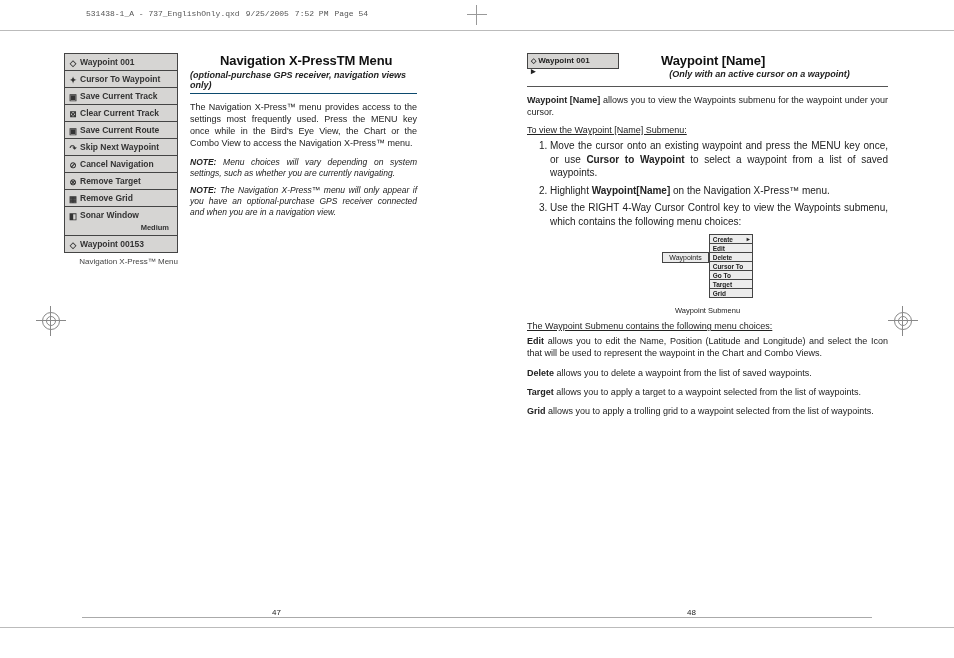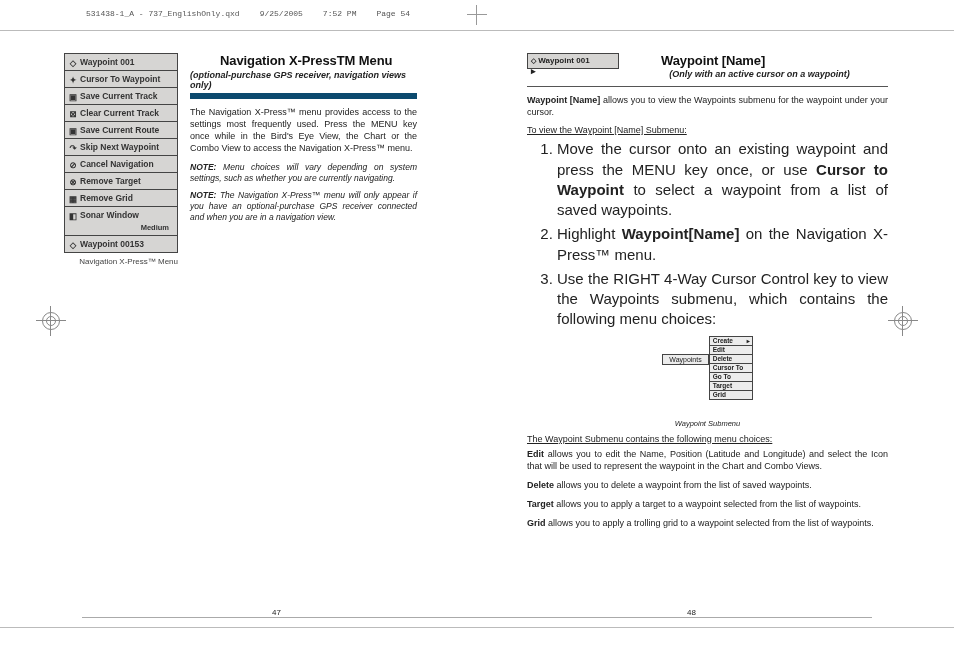--- a/index.html
+++ b/index.html
@@ -14,21 +14,21 @@
     overflow: hidden;
   }
   .header {
     position: absolute;
     top: 9px; left: 86px;
     font-size: 8px;
     font-family: "Courier New", monospace;
     color: #555;
     display: flex;
     align-items: center;
-    gap: 20px;
+    gap: 6px;
   }
   .crop-top {
     position: absolute;
     top: 5px; left: 467px;
     width: 20px; height: 20px;
   }
   .crop-top::before, .crop-top::after {
     content:""; position:absolute; background:#999;
   }
   .crop-top::before { left:9px; top:0; width:1px; height:20px; }
@@ -88,21 +88,21 @@
     font-size: 13px;
     letter-spacing: -0.1px;
     color: #111;
     margin-bottom: 2px;
     padding-left: 30px;
   }
   .subhead {
     font-style: italic;
     font-weight: bold;
     font-size: 9px;
-    border-bottom: 6px solid #0c4a6e;
+    border-bottom: 1px solid #0c4a6e;
     padding-bottom: 3px;
     margin-bottom: 7px;
   }
   .body {
     font-size: 9px;
     line-height: 1.35;
     text-align: justify;
     margin-bottom: 7px;
   }
   .note {
@@ -135,22 +135,22 @@
   .wp-head-text .subhead { margin-bottom:0; }
   .right .divider { border-bottom:1px solid #555; margin: 4px 0 7px 0; }
 
   .subtitle-u {
     font-size: 9px;
     text-decoration: underline;
     margin: 6px 0 4px 0;
   }
   ol.steps {
     list-style: decimal;
-    margin-left: 30px;
-    font-size: 15px;
+    margin-left: 23px;
+    font-size: 10px;
     line-height: 1.35;
   }
   ol.steps li { margin-bottom: 4px; text-align: justify; }
   .b { font-weight: bold; }
 
   
   .submenu-fig {
     display:flex; justify-content:center; align-items:flex-start; margin: 6px auto 2px auto;
     gap: 0;
   }
@@ -162,21 +162,21 @@
   .sm-list div {
     font-size:6.5px; font-weight:bold; padding: 0.5px 3px;
     border-bottom: 1px solid #444;
     min-width: 42px;
     position:relative;
   }
   .sm-list div:last-child { border-bottom:none; }
   .sm-list .arw::after {
     content:"▸"; position:absolute; right:2px; top:0; font-size:6px;
   }
-  .submenu-cap { text-align:center; font-size:7.5px; margin-top:19px; margin-bottom:6px;font-style:italic; }
+  .submenu-cap { text-align:center; font-size:7.5px; margin-top:8px; margin-bottom:6px; }
 
   .pnum {
     position: absolute;
     bottom: 10px;
     font-size: 8px;
   }
   .col.left .pnum { right: 196px; }
   .col.right .pnum { left: 210px; }
 
   

